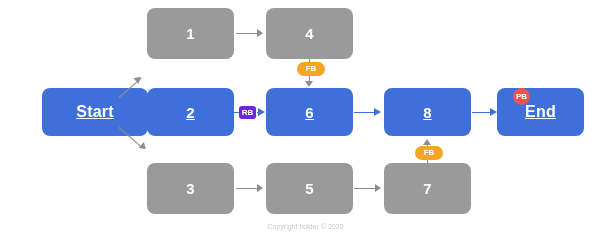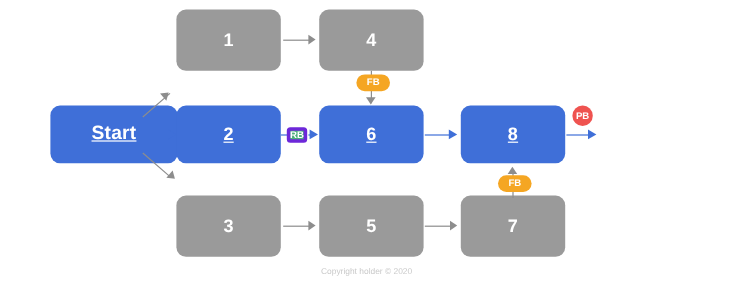--- a/index.html
+++ b/index.html
@@ -46,21 +46,21 @@
   .badge{
     position:absolute;
     display:flex;align-items:center;justify-content:center;
     color:#ffffff;font-weight:bold;
     box-sizing:border-box;
     line-height:1;
   }
   .badge.rb{
     background:#4caf7d;border-radius:3px;
     width:17px;height:13px;font-size:8px;
-    border:3px solid #6d28d9;
+    border:6px solid #6d28d9;
   }
   .badge.fb{
     background:#f5a623;border-radius:7px;
     width:28px;height:14px;font-size:8px;
   }
   .badge.pb{
     background:#ef5350;border-radius:50%;
     width:17px;height:17px;font-size:8px;
   }
 
@@ -95,20 +95,23 @@
   </div>
 
   <div class="node blue" style="left:266px;top:88px;width:87px;height:48px;">
     <span class="lbl num">6</span>
   </div>
 
   <div class="node blue" style="left:384px;top:88px;width:87px;height:48px;">
     <span class="lbl num">8</span>
   </div>
 
+  <div class="node blue" style="left:497px;top:88px;width:87px;height:48px;">
+    <span class="lbl word">End</span>
+  </div>
 
   <div class="node gray" style="left:147px;top:163px;width:87px;height:51px;">
     <span class="lbl num">3</span>
   </div>
 
   <div class="node gray" style="left:266px;top:163px;width:87px;height:51px;">
     <span class="lbl num">5</span>
   </div>
 
   <div class="node gray" style="left:384px;top:163px;width:87px;height:51px;">
@@ -154,19 +157,19 @@
   </div>
 
   <div class="badge fb" style="left:297px;top:62px;">
     <span>FB</span>
   </div>
 
   <div class="badge fb" style="left:415px;top:146px;">
     <span>FB</span>
   </div>
 
-  <div class="badge pb" style="left:477px;top:88px;">
+  <div class="badge pb" style="left:513px;top:88px;">
     <span>PB</span>
   </div>
 
   <div class="caption" style="top:223px;">Copyright holder © 2020</div>
 
 </div>
 
 </body></html>

